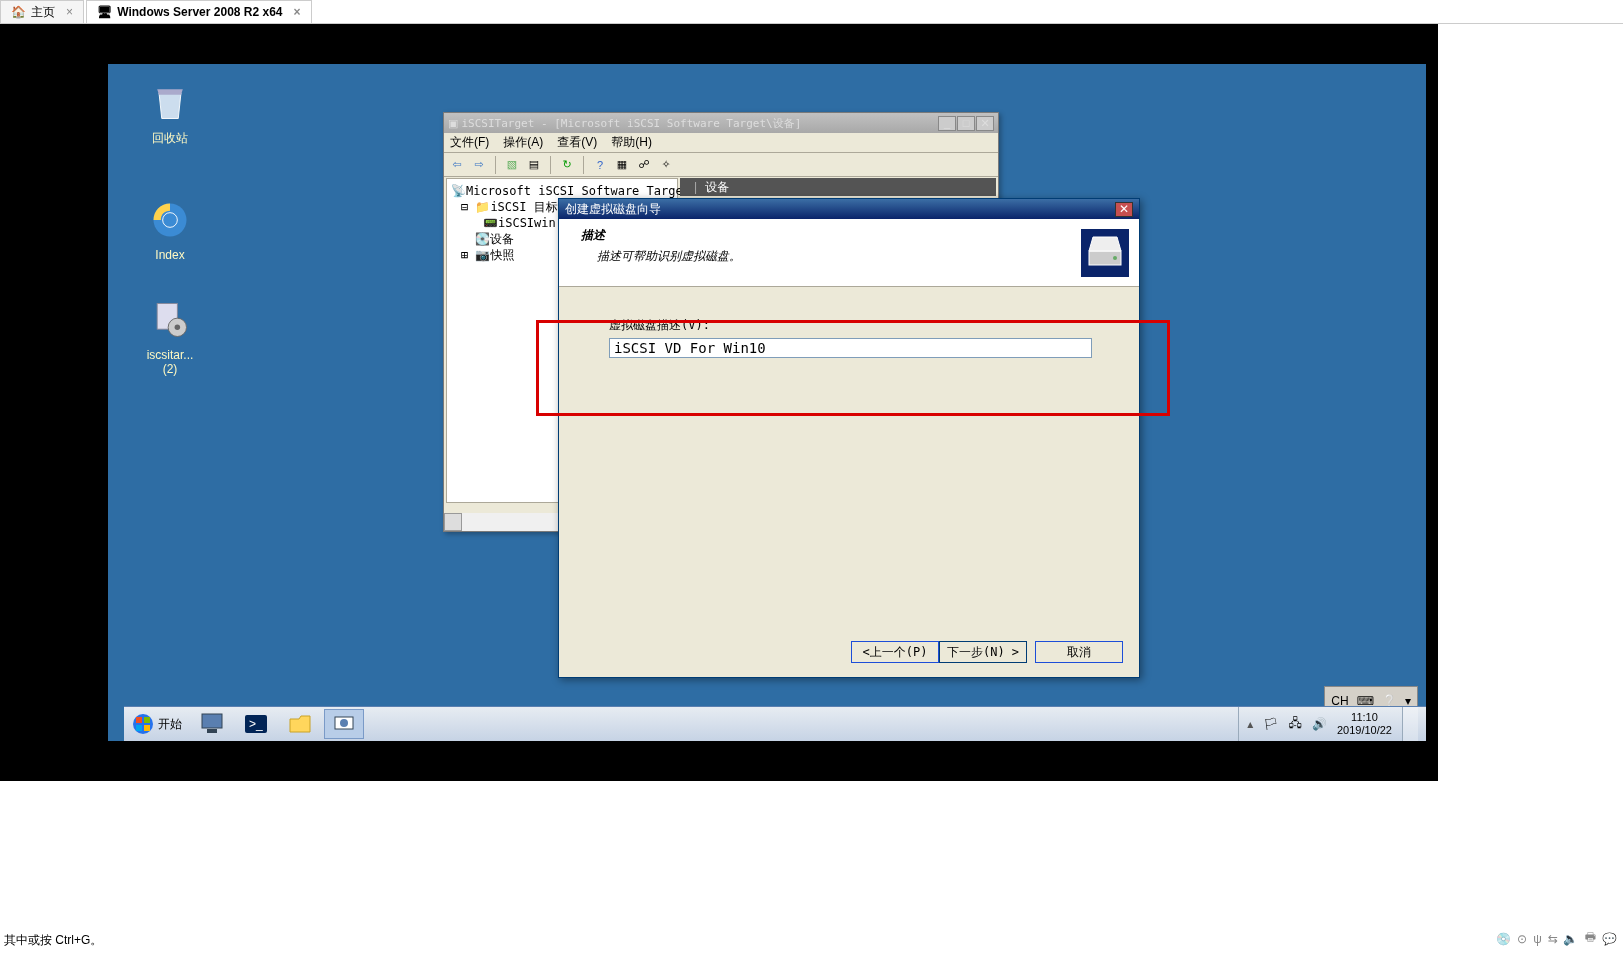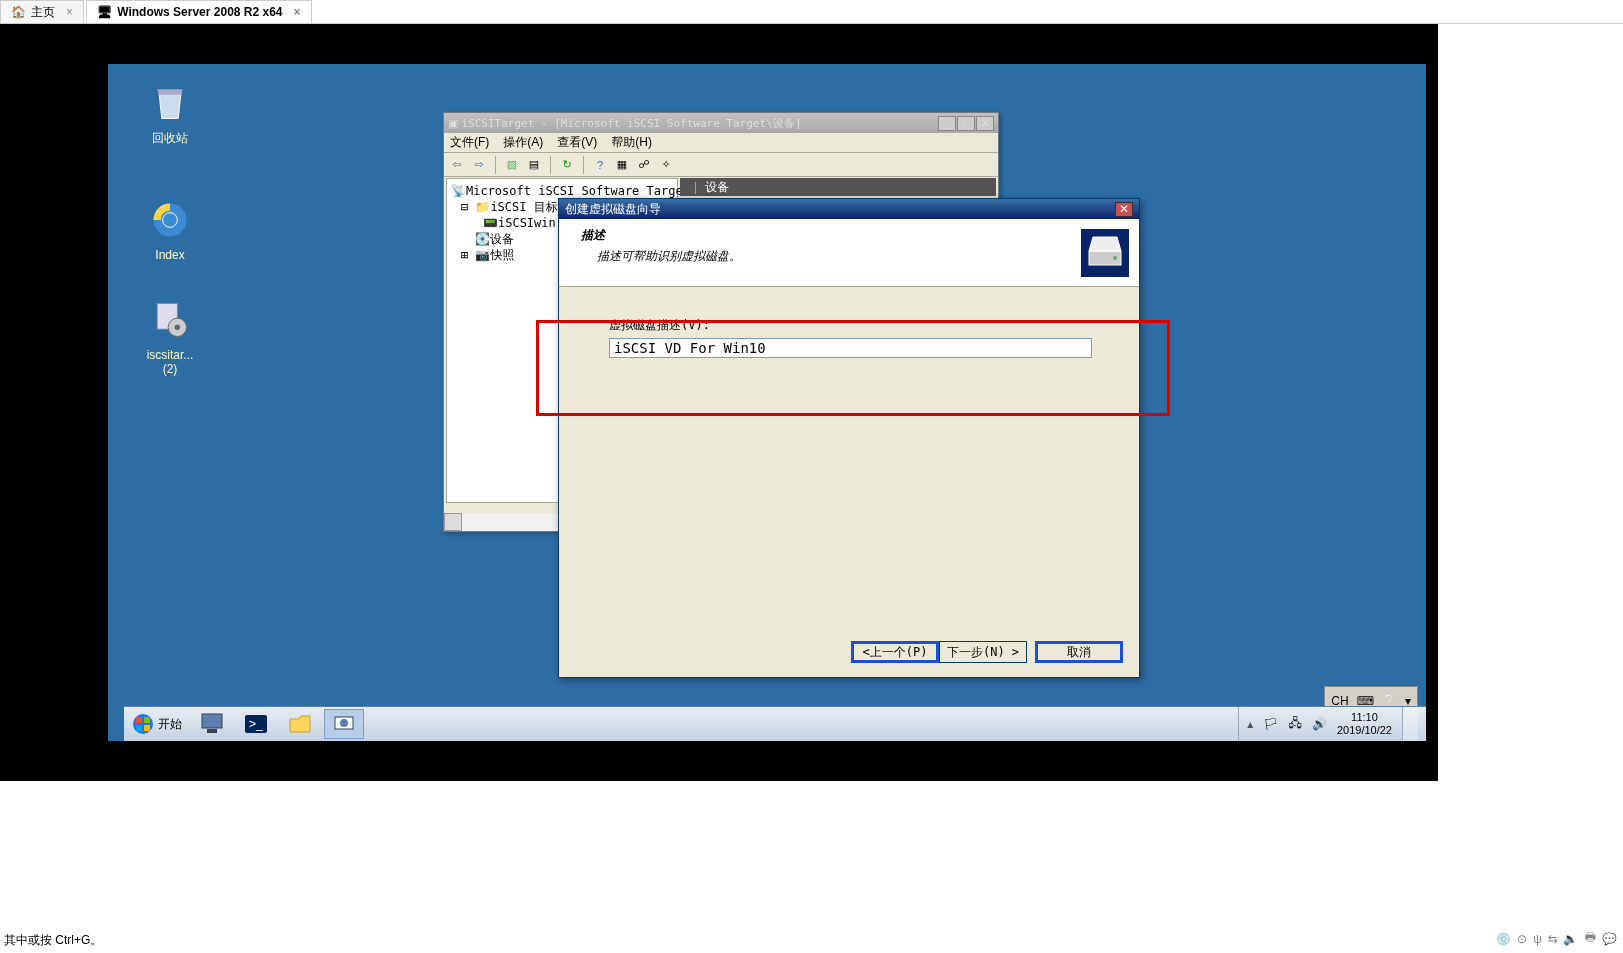--- a/index.html
+++ b/index.html
@@ -48,21 +48,21 @@
 .wizard-header { height: 68px; background: #fff; display: flex; border-bottom: 1px solid #aca899; }
 .wizard-header-text { flex: 1; padding: 8px 22px; font-style: italic; }
 .wizard-header-text .h1 { font-weight: bold; margin-bottom: 4px; }
 .wizard-header-text .sub { padding-left: 16px; }
 .wizard-header-img { width: 48px; height: 48px; margin: 10px; background: #0a246a; display: flex; align-items: center; justify-content: center; color: #fff; }
 .wizard-body { padding: 30px 50px; }
 .wizard-body label { display: block; margin-bottom: 4px; font-family: "SimSun", monospace; }
 .wizard-input { width: 483px; height: 20px; border: 1px solid #7f9db9; padding: 1px 4px; font-family: "SimSun", monospace; font-size: 14px; }
 .wizard-buttons { position: absolute; bottom: 14px; right: 16px; display: flex; gap: 8px; }
 .wizard-buttons .grp { display: flex; }
-.wiz-btn { min-width: 88px; height: 22px; background: #ece9d8; border: 3px solid #1d4ed8; font-size: 12px; font-family: "SimSun", monospace; }
+.wiz-btn { min-width: 88px; height: 22px; background: #ece9d8; border: 1px solid #1d4ed8; font-size: 12px; font-family: "SimSun", monospace; }
 
 
 .anno-box { position: absolute; top: 256px; left: 428px; width: 634px; height: 96px; border: 3px solid #d80000; pointer-events: none; }
 
 
 .lang-bar { position: absolute; top: 622px; right: 8px; background: #d4d0c8; border: 1px solid #888; display: flex; align-items: center; padding: 14px 6px; gap: 8px; height: 20px; }
 
 
 .taskbar { position: absolute; bottom: 0; left: 16px; right: 0; height: 35px; background: linear-gradient(#e7ecf2,#c6d3e5); border-top: 1px solid #5a7fb0; display: flex; align-items: center; }
 .start-btn { display: flex; align-items: center; padding: 0 8px; height: 100%; gap: 4px; }

